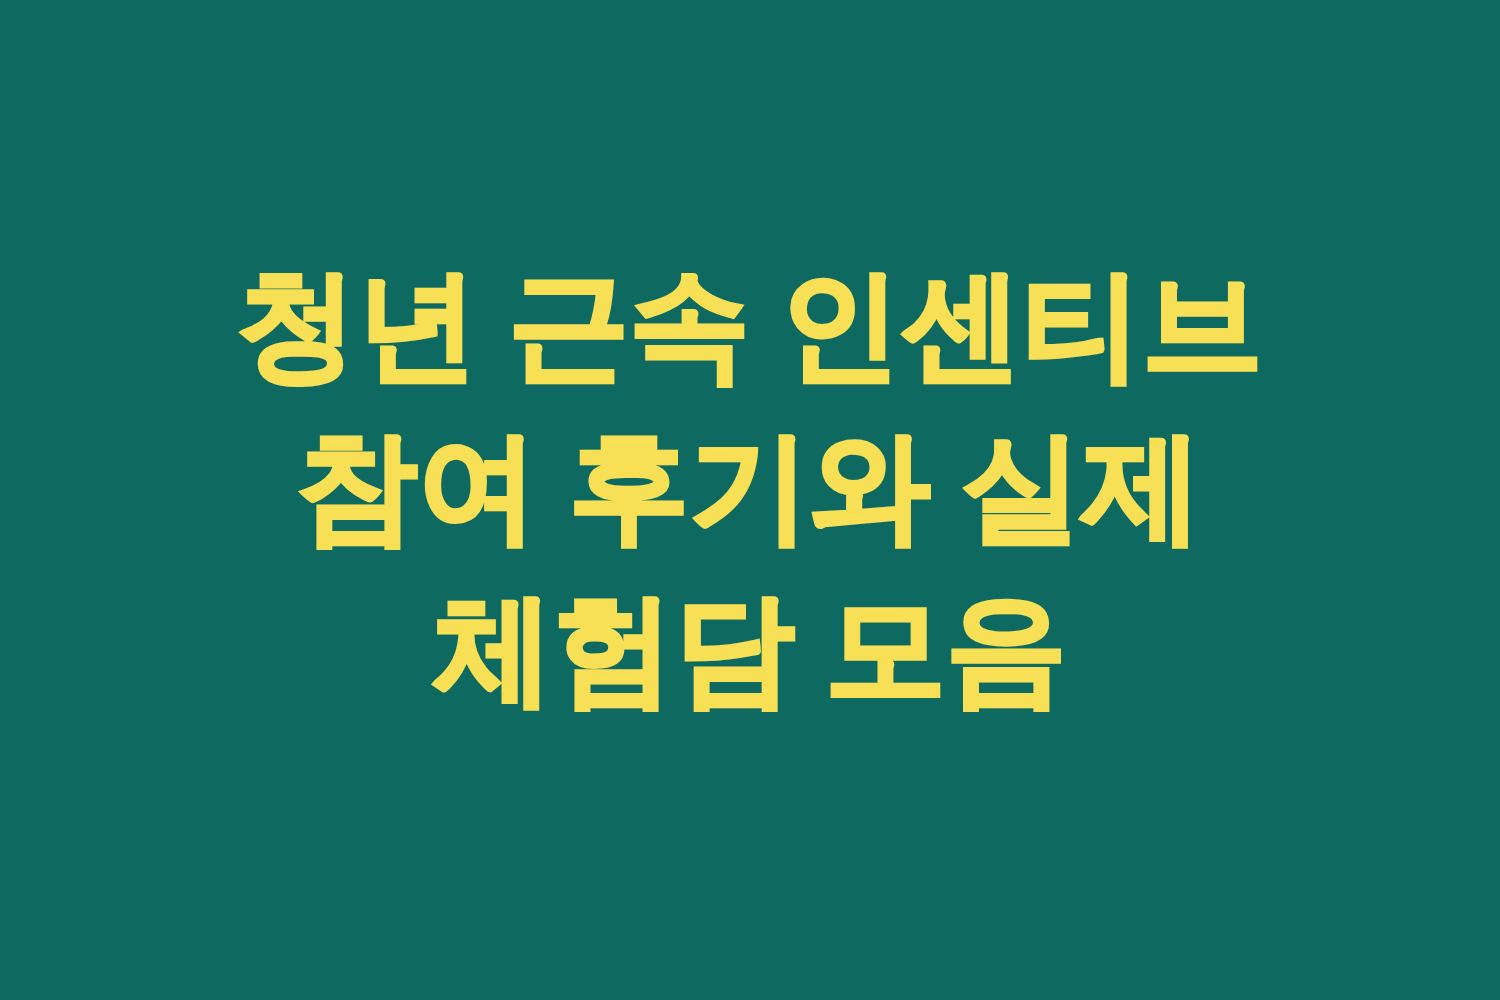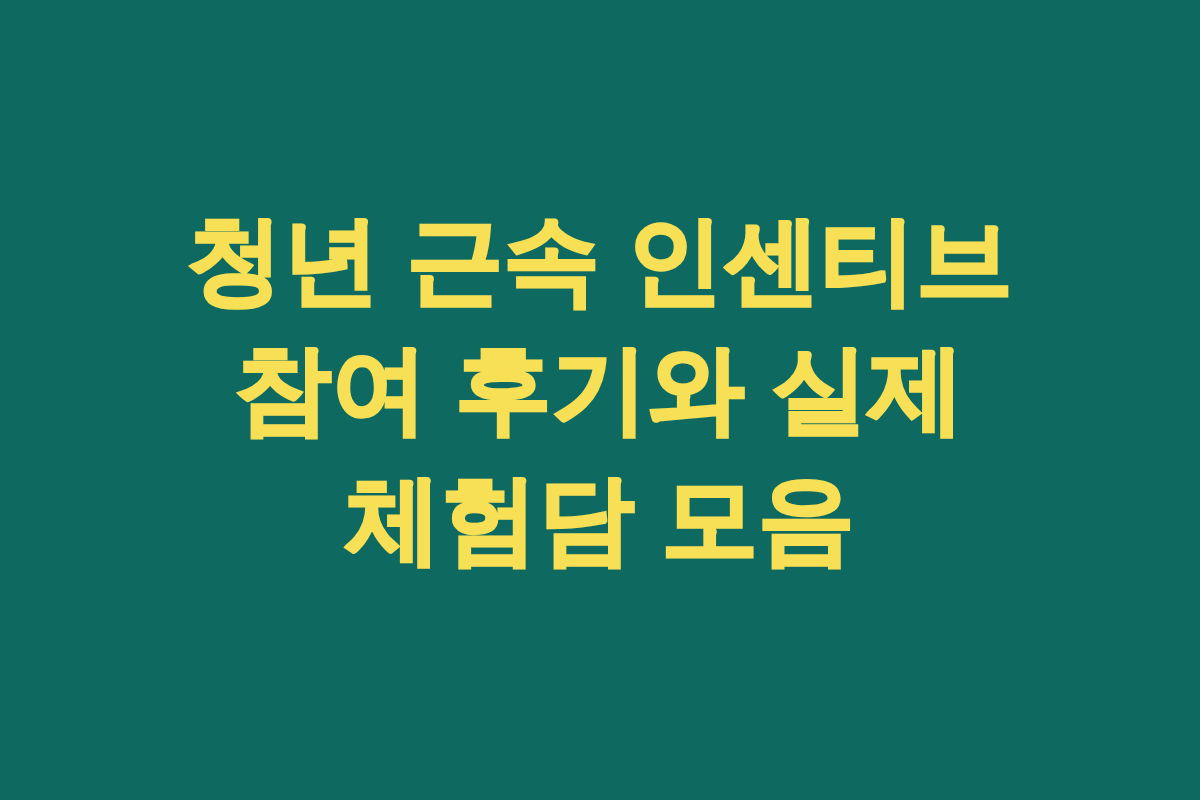--- a/index.html
+++ b/index.html
@@ -34,21 +34,21 @@
     width: 1060px;
     padding: 0 24px;
     text-align: center;
     
     transform: translateY(-10px);
   }
 
   .headline {
     margin: 0;
     color: #F7E055;
-    font-family: Liberation Sans, sans-serif;
+    font-family: Liberation Serif, serif;
     font-size: 96px;
     font-weight: 700;
     line-height: 1.35;
     letter-spacing: 0.005em;
     word-break: keep-all;
     overflow-wrap: break-word;
     
     paint-order: stroke fill;
     -webkit-text-stroke: 3px #F7E055;
     text-rendering: geometricPrecision;

